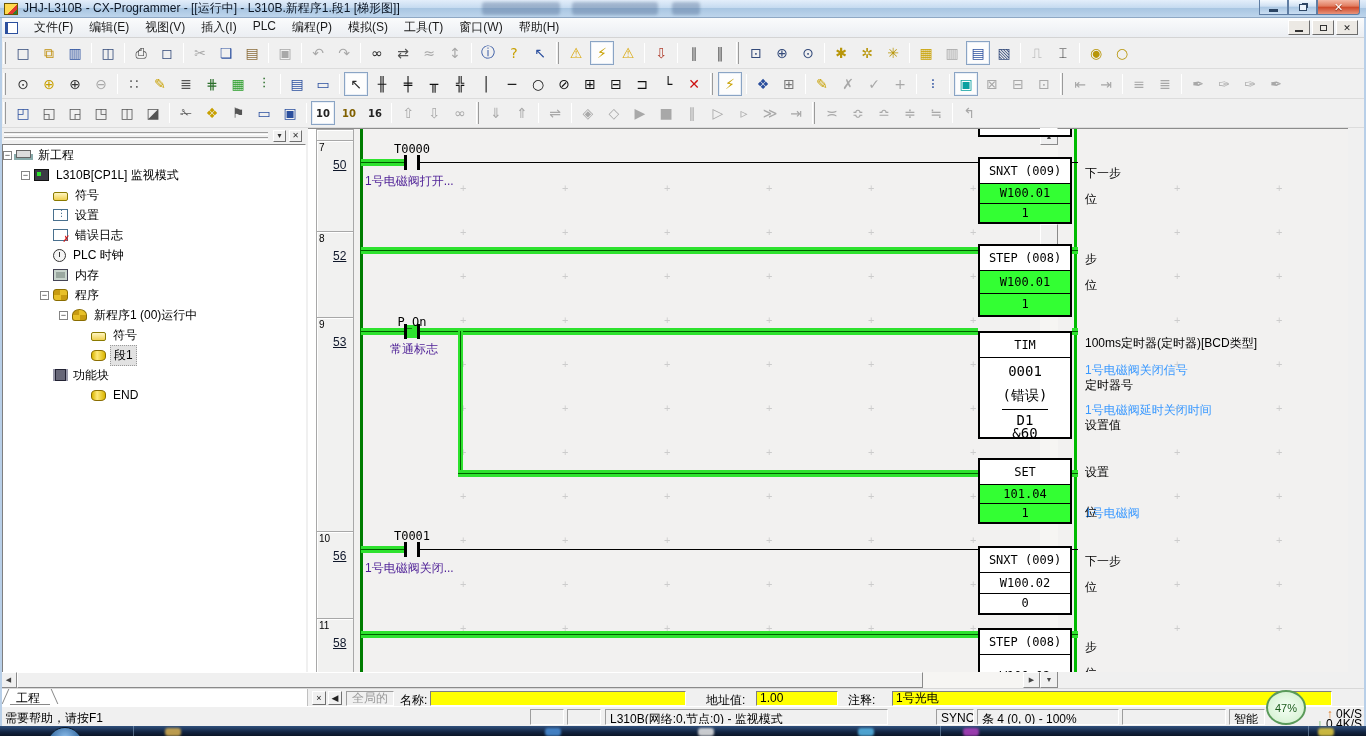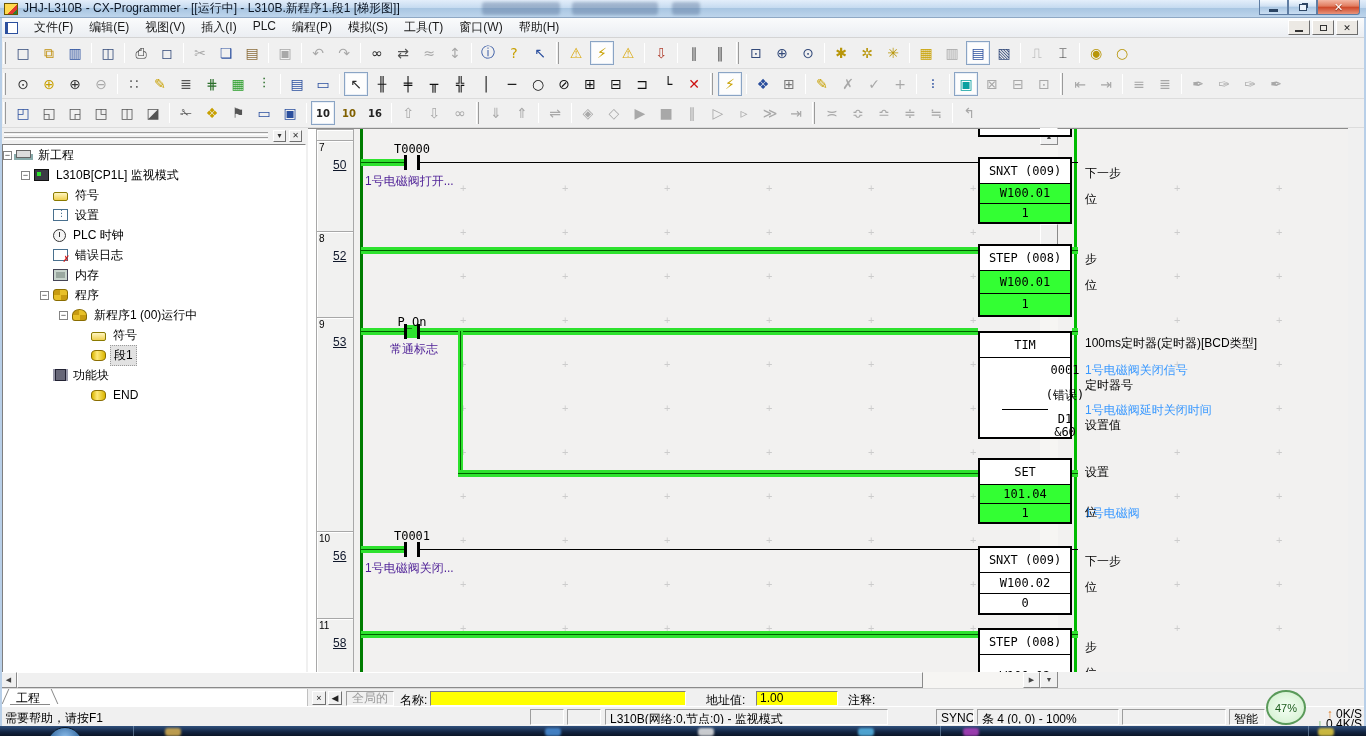--- a/index.html
+++ b/index.html
@@ -95,21 +95,21 @@
   .cfill { position:absolute; background:#2ee22e; z-index:2; }
   .clabel { position:absolute; width:44px; text-align:center; font-family:"DejaVu Sans Mono","Liberation Mono",monospace; font-size:12px; color:#000; z-index:3; }
   .ccomment { position:absolute; color:#4c1d95; font-size:12px; white-space:nowrap; z-index:3; }
   .blk { position:absolute; left:670px; width:94px; border:2px solid #000; background:#fff; display:flex; flex-direction:column;
     font-family:"DejaVu Sans Mono","Liberation Mono",monospace; font-size:12px; text-align:center; z-index:3; }
   .blk-h { height:25px; line-height:24px; border-bottom:1px solid #000; background:#fff; flex:none; }
   .blk-row { flex:1; display:flex; align-items:center; justify-content:center; background:#fff; }
   .blk-row + .blk-row { border-top:1px solid #000; }
   .blk-row.on { background:#33ff33; }
   .timline { position:absolute; left:50%; width:46px; margin-left:-23px; height:1px; background:#000; }
-  .timtxt { position:absolute; left:0; width:100%; text-align:center; font-family:"DejaVu Sans Mono","Liberation Mono",monospace; font-size:12px;margin-left:40px; }
+  .timtxt { position:absolute; left:0; width:100%; text-align:center; font-family:"DejaVu Sans Mono","Liberation Mono",monospace; font-size:14px; }
   .ann  { position:absolute; left:777px; color:#000; font-size:12px; white-space:nowrap; z-index:3; }
   .annb { position:absolute; left:777px; color:#3898ff; font-size:12px; white-space:nowrap; z-index:3; }
 
   
   .sb-btn { position:absolute; background:#f0f0f0; border:1px solid; border-color:#fff #8a8a8a #8a8a8a #fff;
     display:flex; align-items:center; justify-content:center; font-size:7px; color:#444; }
   .sb-thumb { position:absolute; background:#f0f0f0; border:1px solid; border-color:#fff #8a8a8a #8a8a8a #fff; }
   #vscroll { position:absolute; left:1040px; top:0; width:18px; height:560px; background:#f6f5f3; }
   #hscroll { position:absolute; left:0px; top:544px; width:1040px; height:16px; background:#f6f5f3; }
 
@@ -380,26 +380,26 @@
       </div>
       <div class="trow" style="padding-left: 50px;">
         <span class="tico tico-symbols"></span>
         <span class="tlabel">符号</span>
       </div>
       <div class="trow" style="padding-left: 50px;">
         <span class="tico tico-settings"></span>
         <span class="tlabel">设置</span>
       </div>
       <div class="trow" style="padding-left: 50px;">
+        <span class="tico tico-errorlog"></span>
+        <span class="tlabel">错误日志</span>
+      </div>
+      <div class="trow" style="padding-left: 50px;">
         <span class="tico tico-clock"></span>
         <span class="tlabel">PLC 时钟</span>
-      </div>
-      <div class="trow" style="padding-left: 50px;">
-        <span class="tico tico-errorlog"></span>
-        <span class="tlabel">错误日志</span>
       </div>
       <div class="trow" style="padding-left: 50px;">
         <span class="tico tico-memory"></span>
         <span class="tlabel">内存</span>
       </div>
       <div class="trow" style="padding-left: 37px;">
         <span class="texp">−</span>
         <span class="tico tico-programs"></span>
         <span class="tlabel">程序</span>
       </div>
@@ -649,20 +649,21 @@
     <div id="proj-tab">工程</div>
   </div>
   <div class="sym-btn" style="left:312px;">×</div>
   <div class="sym-btn" style="left:328px;">◀</div>
   <div id="global-box">全局的</div>
   <span class="sym-label" style="left:400px;">名称:</span>
   <div class="sym-field" style="left:430px;width:256px;"></div>
   <span class="sym-label" style="left:706px;">地址值:</span>
   <div class="sym-field" style="left:756px;width:82px;">1.00</div>
   <span class="sym-label" style="left:848px;">注释:</span>
+  <div class="sym-field" style="left:892px;width:440px;">1号光电</div>
 </div>
 
 <div id="statusbar">
   <span id="st-help">需要帮助，请按F1</span>
   <div class="st-cell" style="left:530px;width:34px;"></div>
   <div class="st-cell" style="left:567px;width:34px;"></div>
   <div class="st-cell" style="left:605px;width:283px;">L310B(网络:0,节点:0) - 监视模式</div>
   <div class="st-cell" style="left:892px;width:42px;text-align:right;margin-top:43px;">1.3 ms</div>
   <div class="st-cell" style="left:936px;width:38px;">SYNC</div>
   <div class="st-cell" style="left:977px;width:142px;">条 4 (0, 0) - 100%</div>

